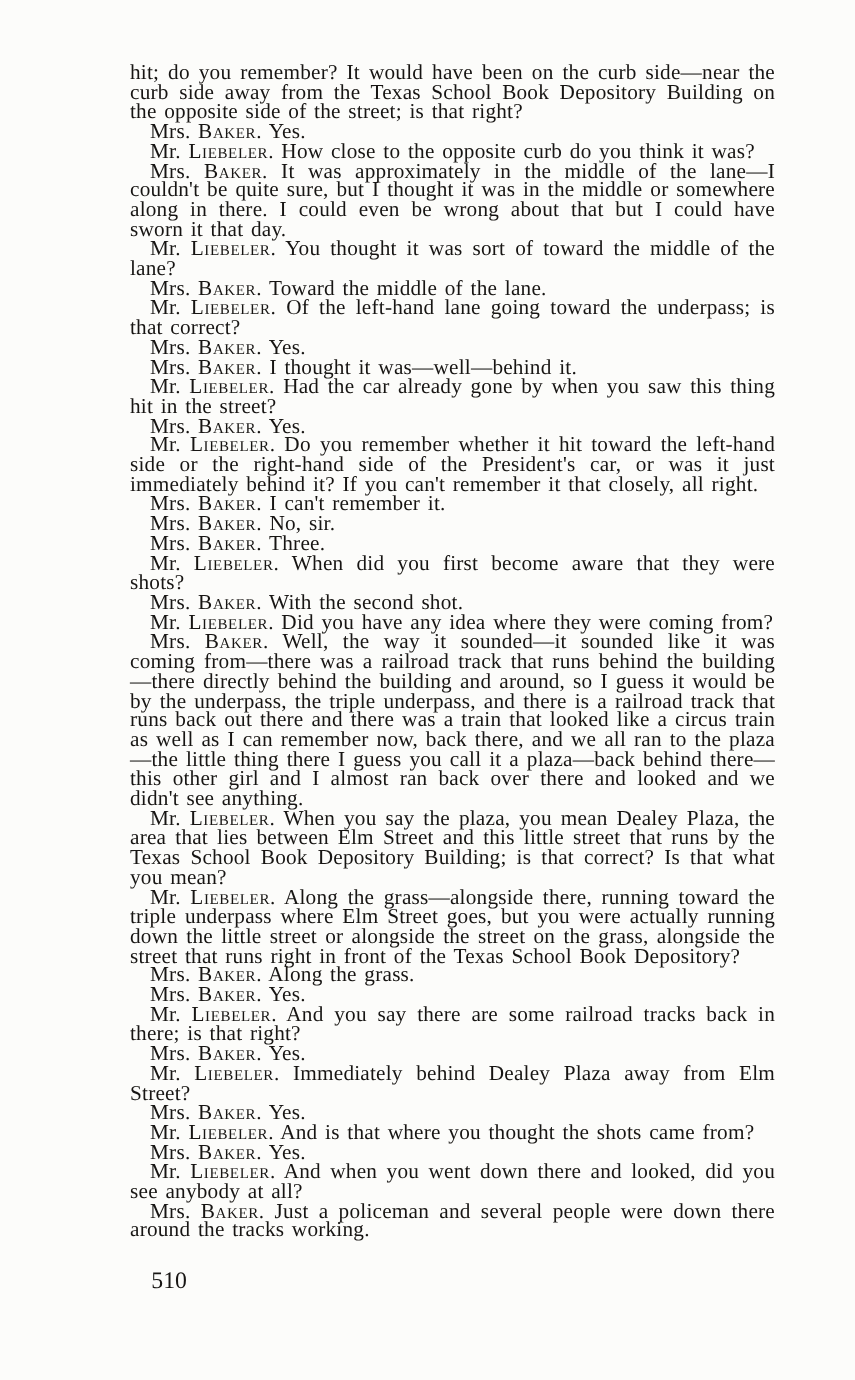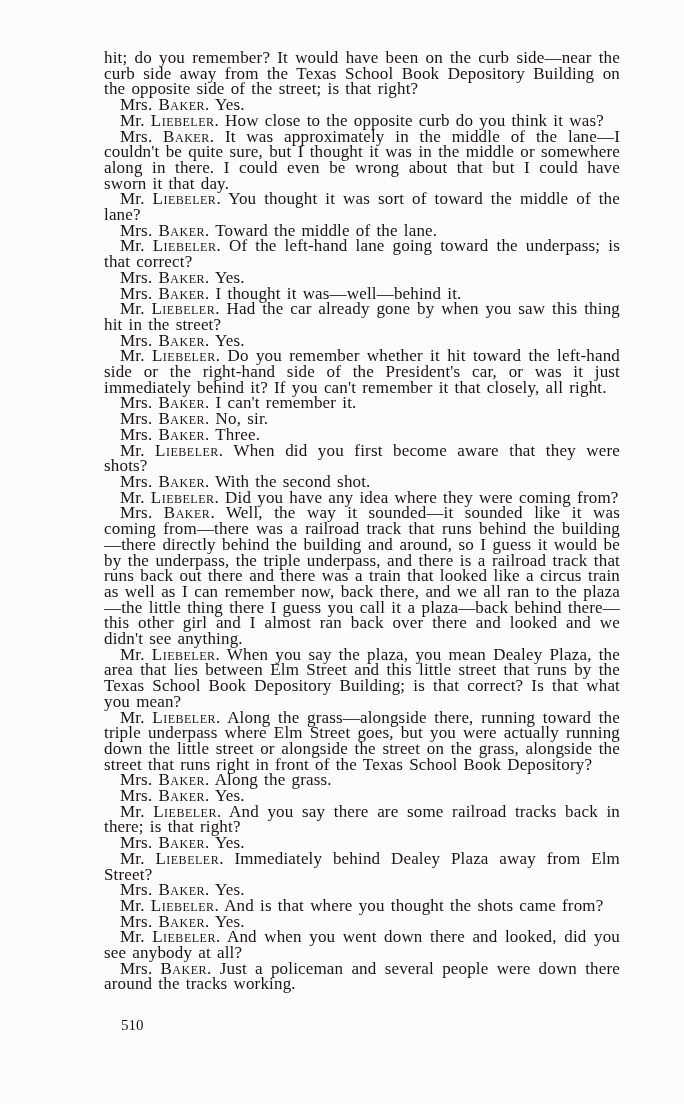--- a/index.html
+++ b/index.html
@@ -34,21 +34,21 @@
     text-indent: 0;
   }
   .speaker-name {
     font-variant: small-caps;
     letter-spacing: 0.03em;
   }
   .page-number {
     position: absolute;
     left: 121px;
     top: 1016px;
-    font-size: 15px;
+    font-size: 19px;
     line-height: 18px;
     color: #171513;
   }
 </style>
 </head>
 <body>
 
 <div class="text-block">
   <div id="paragraphs">
       <p class="para continuation">hit; do you remember?  It would have been on the curb side—near the curb side away from the Texas School Book Depository Building on the opposite side of the street; is that right?</p>

